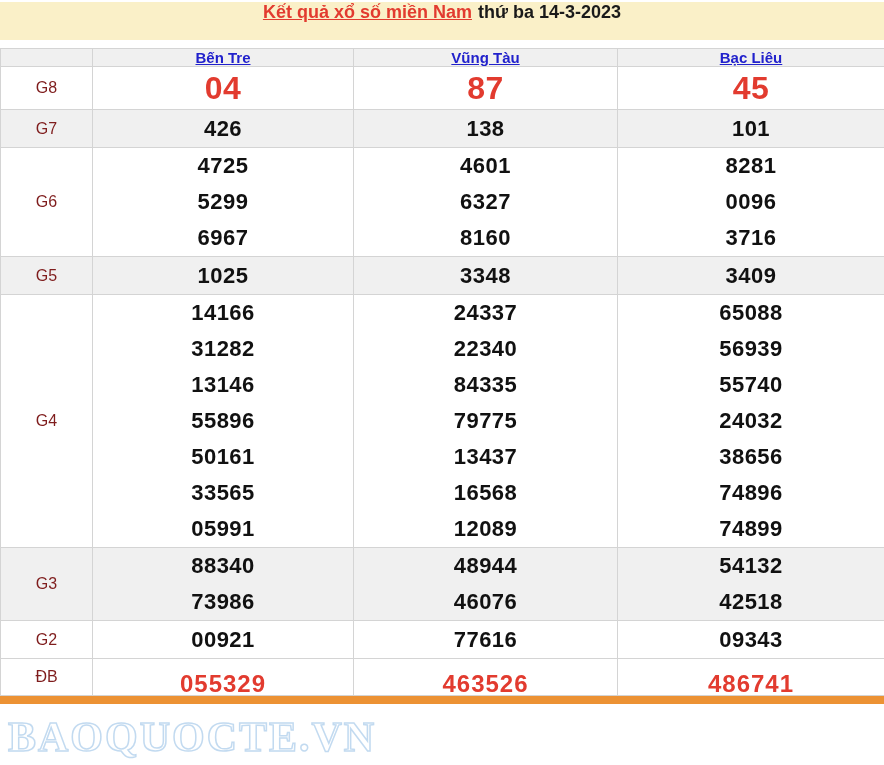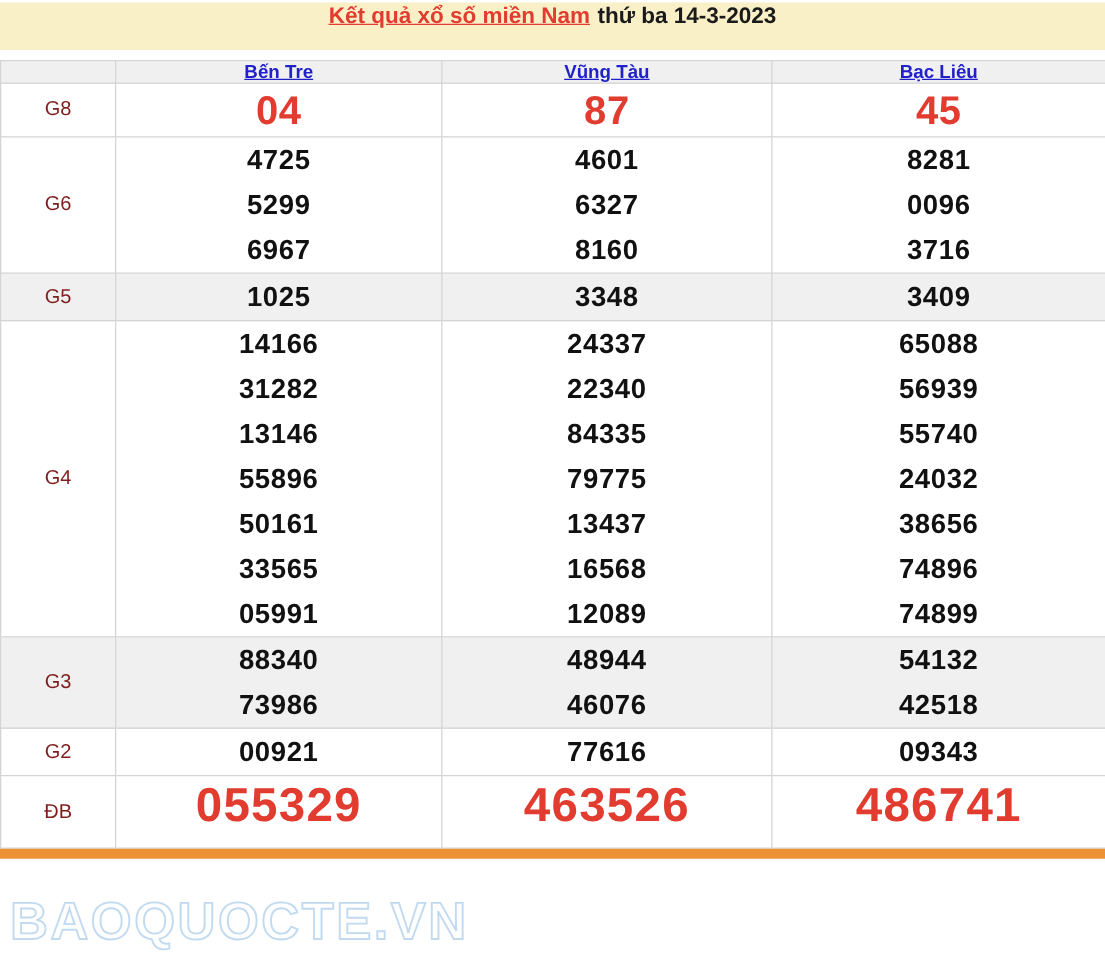--- a/index.html
+++ b/index.html
@@ -73,37 +73,38 @@
     font-size: 22px;
     font-weight: bold;
     color: var(--text);
     height: 36px;
     line-height: 36px;
     letter-spacing: 0.5px;
   }
   .num-line:only-child { height: 37px; line-height: 37px; }
   tr.big .num-line { color: var(--red); }
   tr.first-big .num-line { height: 42px; line-height: 42px; font-size: 32px; }
-  tr.special .num-line { height: 57px; line-height: 49px; font-size: 38px; letter-spacing: 1px; }
+  tr.special .num-line { height: 36px; line-height: 49px; font-size: 24px; letter-spacing: 1px; }
   .orange-bar {
     height: 8px;
     background: var(--bottom-bar);
     width: 884px;
   }
   .watermark {
     position: absolute;
     left: 8px;
     bottom: 4px;
     font-size: 42px;
     font-weight: bold;
     letter-spacing: 2px;
     color: rgba(255,255,255,0.40);
     -webkit-text-stroke: 1.5px rgba(183,211,237,0.85);
     pointer-events: none;
     white-space: nowrap;
+    font-family: Liberation Serif, serif;
   }
 </style>
 </head>
 <body>
 
 <div class="title-bar">
   <a>Kết quả xổ số miền Nam</a>
   <span>thứ ba 14-3-2023</span>
 </div>
 
@@ -135,20 +136,32 @@
           <td class="num-cell">
             <div class="num-line">04</div>
           </td>
           <td class="num-cell">
             <div class="num-line">87</div>
           </td>
           <td class="num-cell">
             <div class="num-line">45</div>
           </td>
         </tr>
+        <tr class="shaded">
+          <td class="label-cell">G7</td>
+          <td class="num-cell">
+            <div class="num-line">426</div>
+          </td>
+          <td class="num-cell">
+            <div class="num-line">138</div>
+          </td>
+          <td class="num-cell">
+            <div class="num-line">101</div>
+          </td>
+        </tr>
         <tr>
           <td class="label-cell">G6</td>
           <td class="num-cell">
             <div class="num-line">4725</div>
             <div class="num-line">5299</div>
             <div class="num-line">6967</div>
           </td>
           <td class="num-cell">
             <div class="num-line">4601</div>
             <div class="num-line">6327</div>

